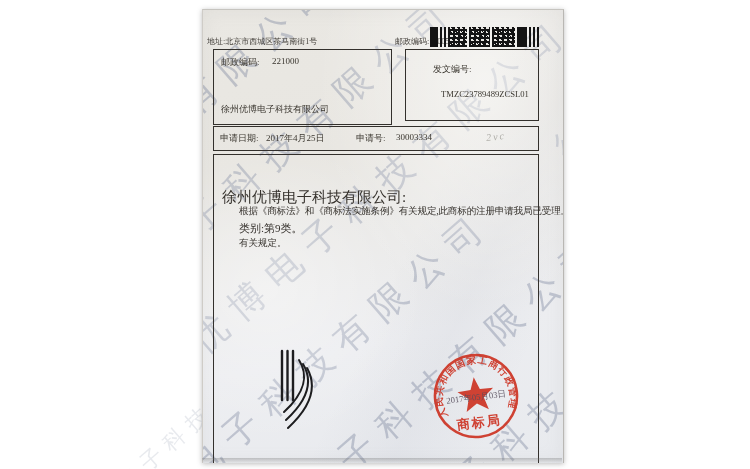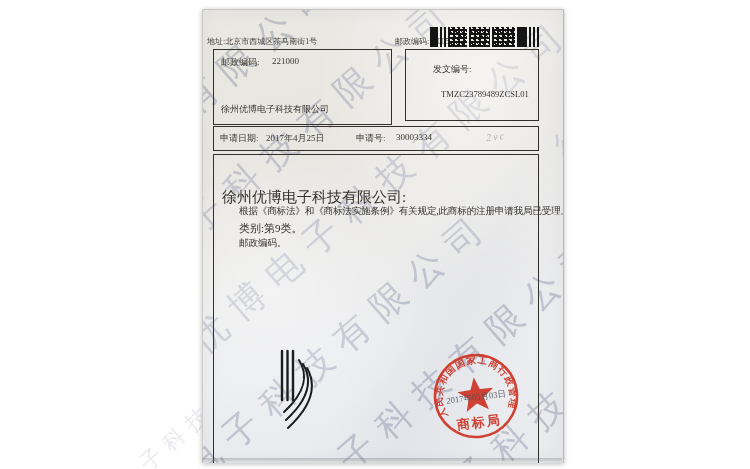--- a/index.html
+++ b/index.html
@@ -111,21 +111,21 @@
       <span class="abs f9" style="left:52px;top:5px">2017年4月25日</span>
       <span class="abs f9" style="left:142px;top:5px">申请号:</span>
       <span class="abs f9" style="left:182px;top:5px">30003334</span>
       <span class="scribble">2vc</span>
     </div>
 
     <div class="box main-box">
       <div class="salutation">徐州优博电子科技有限公司:</div>
       <div class="body-line">根据《商标法》和《商标法实施条例》有关规定,此商标的注册申请我局已受理。</div>
       <div class="cat-line">类别:第9类。</div>
-      <div class="close-line">邮政编码。</div>
+      <div class="close-line">有关规定。</div>
 
       <svg class="logo" width="46" height="90" viewBox="0 0 46 90">
         <g stroke="#1d1d1f" fill="none" stroke-linecap="round">
           <line x1="11" y1="3" x2="11" y2="52" stroke-width="2.4"></line>
           <line x1="16.5" y1="3" x2="16.5" y2="52" stroke-width="2.4"></line>
           <line x1="22" y1="3" x2="22" y2="52" stroke-width="2.4"></line>
           <path d="M28 12 C37 26 35 44 13 64" stroke-width="2"></path>
           <path d="M32 16 C41 31 39 50 15 72" stroke-width="2"></path>
           <path d="M36 20 C45 36 43 56 17 80" stroke-width="2"></path>
         </g>

